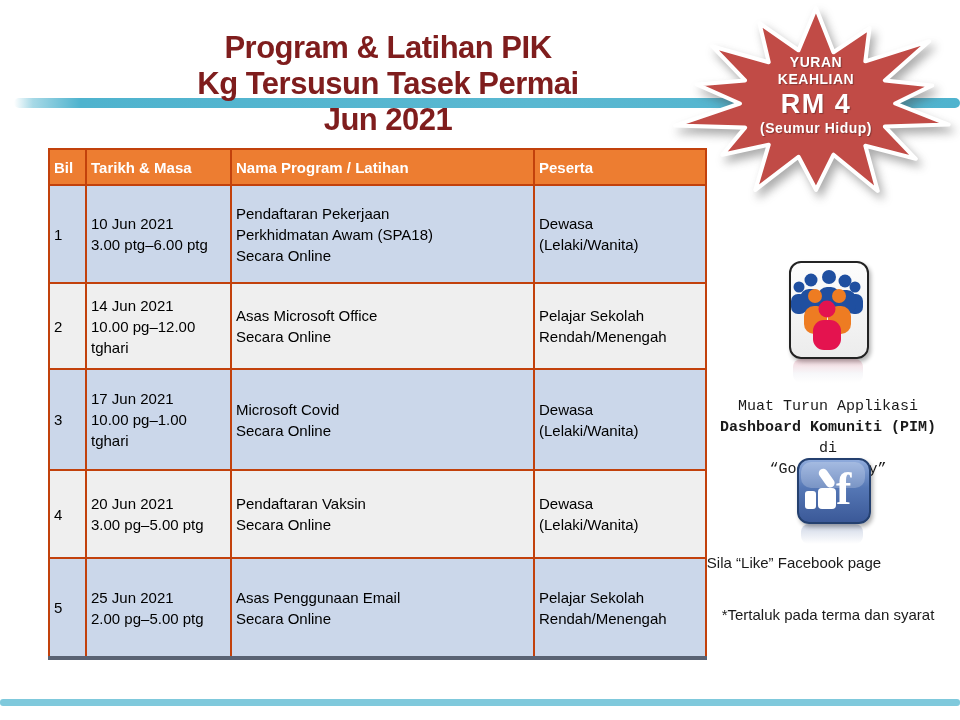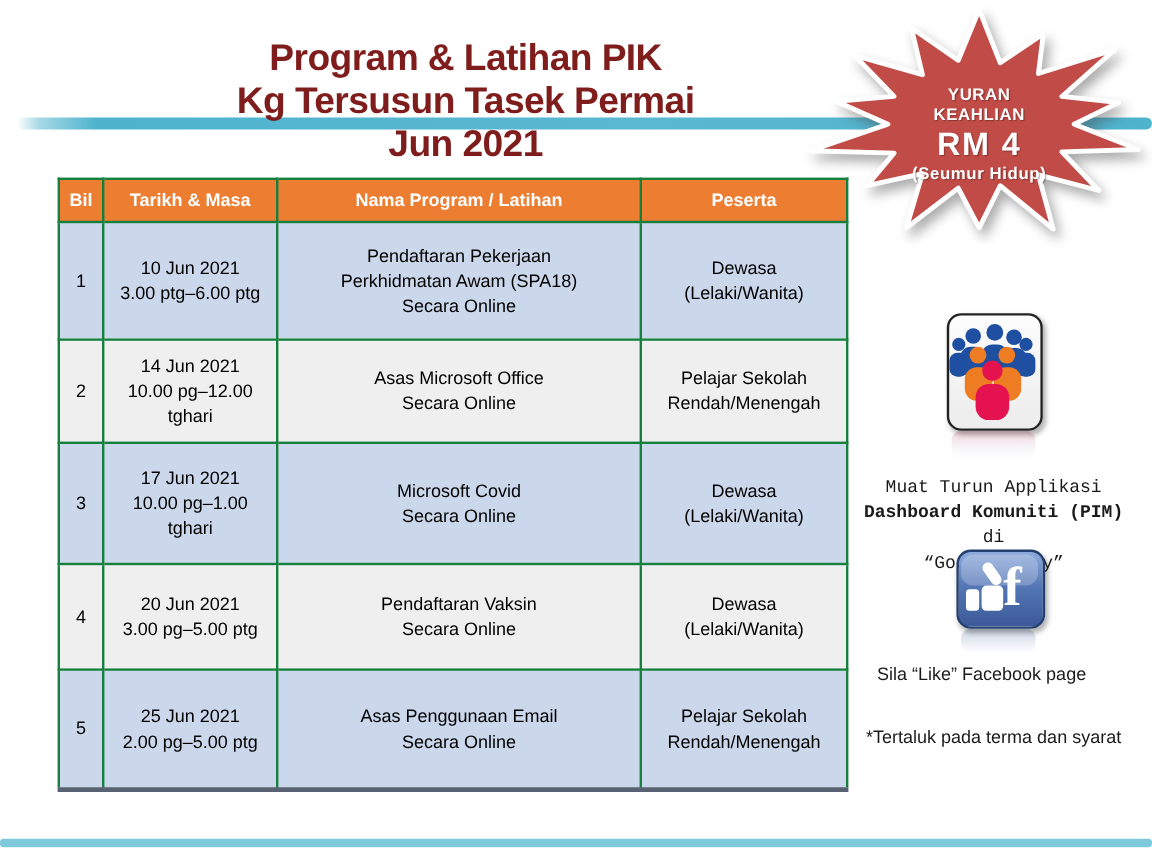--- a/index.html
+++ b/index.html
@@ -25,51 +25,51 @@
   .title{left:28px;top:30px;width:720px;text-align:center;z-index:2;
     font-weight:bold;font-size:31px;line-height:36px;letter-spacing:-.5px;color:#7f1d1d;}
 
   
   table.schedule{
     left:48px;top:148px;border-collapse:collapse;table-layout:fixed;z-index:2;
     position:absolute;font-size:15px;line-height:21px;color:#000;
     border:2px solid #3b3b3b;border-bottom:4px solid #596273;
   }
   table.schedule th,table.schedule td{
-    border:2px solid #15803d;text-align:center;vertical-align:middle;padding:2px 4px;
+    border:2px solid #c2410c;text-align:left;vertical-align:middle;padding:2px 4px;
     overflow:hidden;
   }
   table.schedule th{background:#ED7D31;color:#fff;font-weight:bold;height:30px;font-size:15px;}
   tr.row-blue td{background:#CBD7EA;}
   tr.row-gray td{background:#EFEFEF;}
 
   
   .star-badge{left:672px;top:0;width:288px;height:207px;z-index:3;}
   .star-badge svg{position:absolute;left:0;top:0;
     filter:drop-shadow(4px 6px 5px rgba(70,70,70,.45));}
   .badge-text{position:absolute;left:0;top:54px;width:100%;text-align:center;color:#fff;
-    font-weight:bold;text-shadow:1px 1px 1px rgba(0,0,0,.3);margin-top:16px;}
+    font-weight:bold;text-shadow:1px 1px 1px rgba(0,0,0,.3);}
   .badge-text .sm{font-size:14px;line-height:17px;letter-spacing:.5px;}
   .badge-text .lg{font-size:27px;line-height:32px;letter-spacing:1.5px;}
 
   
   .app-tile{left:789px;top:261px;width:76px;height:94px;background:linear-gradient(#fdfdfd,#ececec);
     border:2px solid #222;border-radius:12px;z-index:2;box-shadow:2px 3px 4px rgba(0,0,0,.3);}
   .app-reflect{left:793px;top:359px;width:70px;height:24px;border-radius:8px;
     background:linear-gradient(180deg,rgba(200,60,90,.22),rgba(120,120,160,.06) 60%,rgba(255,255,255,0));}
   .caption{text-align:center;font-size:15px;line-height:21px;color:#1a1a1a;z-index:2;}
   .app-caption{left:712px;top:396px;width:232px;font-family:Liberation Mono, monospace;}
   .fb-tile{left:797px;top:458px;width:70px;height:62px;border-radius:12px;z-index:2;
     border:2px solid #24406f;box-shadow:2px 3px 4px rgba(0,0,0,.3);
     background:linear-gradient(#8FABDC,#5577B5 45%,#3B5998);}
   .fb-tile .f-letter{position:absolute;left:37px;top:2px;font-weight:bold;font-size:46px;color:#fff;
     font-family:"Liberation Serif","DejaVu Serif",serif;}
   .fb-reflect{left:801px;top:524px;width:62px;height:20px;border-radius:8px;
     background:linear-gradient(180deg,rgba(59,89,152,.25),rgba(255,255,255,0));}
-  .fb-caption{left:700px;top:552px;width:236px;}
+  .fb-caption{left:676px;top:552px;width:236px;}
   .terms{left:710px;top:604px;width:236px;}
 </style>
 </head>
 <body>
 
 <div class="slide abs" style="inset:0;">
 
   <div class="teal-line top abs"></div>
   <div class="teal-line bottom abs"></div>
 

